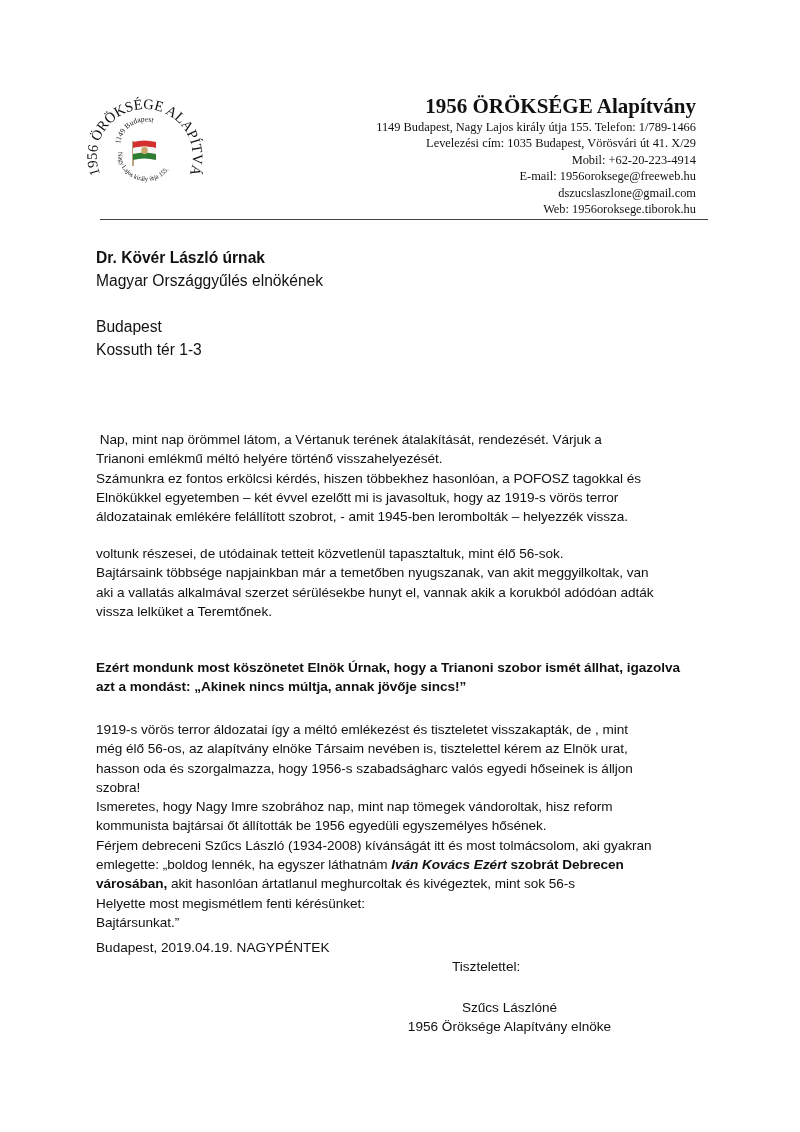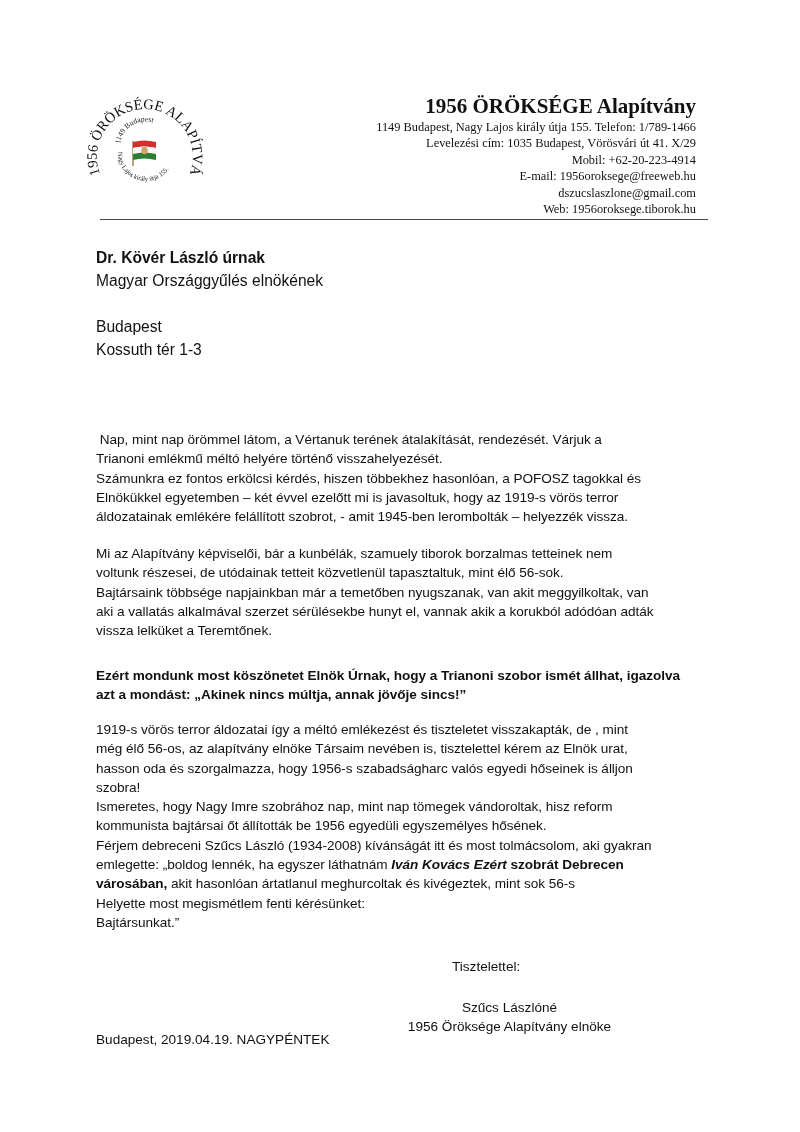--- a/index.html
+++ b/index.html
@@ -14,21 +14,21 @@
   .letterhead { position: absolute; right: 104px; top: 94px; text-align: right;
     font-family: "Liberation Serif", "DejaVu Serif", serif; color: #111; }
   .lh-title { font-size: 21px; font-weight: bold; line-height: 24px; margin-bottom: 1px; }
   .lh-line { font-size: 12.4px; line-height: 16.4px; }
   .rule { position: absolute; left: 100px; top: 219px; width: 608px; height: 0; border-top: 1px solid #444; }
   .addr { position: absolute; left: 96px; font-family: "Liberation Sans", "DejaVu Sans", sans-serif; font-size: 15.6px; line-height: 23px; }
   .addr .b { font-weight: bold; }
   .p { position: absolute; left: 96px; width: 622px; font-family: "Liberation Sans", "DejaVu Sans", sans-serif;
     font-size: 13.6px; line-height: 19.3px; letter-spacing: -0.05px; }
   .p span.line { display: block; white-space: nowrap; }
-  .bold { font-weight: bold; margin-top: 8px; }
+  .bold { font-weight: bold; }
   .bi { font-weight: bold; font-style: italic; }
   .sig { position: absolute; font-family: "Liberation Sans", "DejaVu Sans", sans-serif; font-size: 13.6px; line-height: 19.3px; }
 </style>
 </head>
 <body>
 
 <div class="page">
 
   <div class="logo">
     <svg viewBox="0 0 122 122">
@@ -78,21 +78,20 @@
 
   <div class="p" style="top:430px;">
     <span class="line" style="white-space:pre"> Nap, mint nap örömmel látom, a Vértanuk terének átalakítását, rendezését. Várjuk a</span>
     <span class="line">Trianoni emlékmű méltó helyére történő visszahelyezését.</span>
     <span class="line">Számunkra ez fontos erkölcsi kérdés, hiszen többekhez hasonlóan, a POFOSZ tagokkal és</span>
     <span class="line">Elnökükkel egyetemben – két évvel ezelőtt mi is javasoltuk, hogy az 1919-s vörös terror</span>
     <span class="line">áldozatainak emlékére felállított szobrot, - amit 1945-ben lerombolták – helyezzék vissza.</span>
   </div>
 
   <div class="p" style="top:544px;">
-    <span class="line">Mi az Alapítvány képviselői, bár a kunbélák, szamuely tiborok borzalmas tetteinek nem</span>
     <span class="line">voltunk részesei, de utódainak tetteit közvetlenül tapasztaltuk, mint élő 56-sok.</span>
     <span class="line">Bajtársaink többsége napjainkban már a temetőben nyugszanak, van akit meggyilkoltak, van</span>
     <span class="line">aki a vallatás alkalmával szerzet sérülésekbe hunyt el, vannak akik a korukból adódóan adták</span>
     <span class="line">vissza lelküket a Teremtőnek.</span>
   </div>
 
   <div class="p bold" style="top:658px;">
     <span class="line">Ezért mondunk most köszönetet Elnök Úrnak, hogy a Trianoni szobor ismét állhat, igazolva</span>
     <span class="line">azt a mondást: „Akinek nincs múltja, annak jövője sincs!”</span>
   </div>
@@ -109,19 +108,19 @@
       <span style="white-space:pre">emlegette: „boldog lennék, ha egyszer láthatnám </span><span class="bi">Iván Kovács Ezért</span><span class="bold" style="white-space:pre"> szobrát Debrecen</span>
     </span>
     <span class="line">
       <span class="bold">városában,</span><span style="white-space:pre"> akit hasonlóan ártatlanul meghurcoltak és kivégeztek, mint sok 56-s</span>
     </span>
     <span class="line">Helyette most megismétlem fenti kérésünket:</span>
     <span class="line">Bajtársunkat.”</span>
   </div>
 
   <div class="sig" style="left:452px; top:957px;">Tisztelettel:</div>
-  <div class="sig" style="left:96px; top:1030px;">Budapest, 2019.04.19. NAGYPÉNTEK</div>
+  <div class="sig" style="left:96px; top:938px;">Budapest, 2019.04.19. NAGYPÉNTEK</div>
   <div class="sig" style="left:397px; top:998px; width:225px; text-align:center;">
     <div>Szűcs Lászlóné</div>
     <div>1956 Öröksége Alapítvány elnöke</div>
   </div>
 
 </div>
 
 </body></html>

